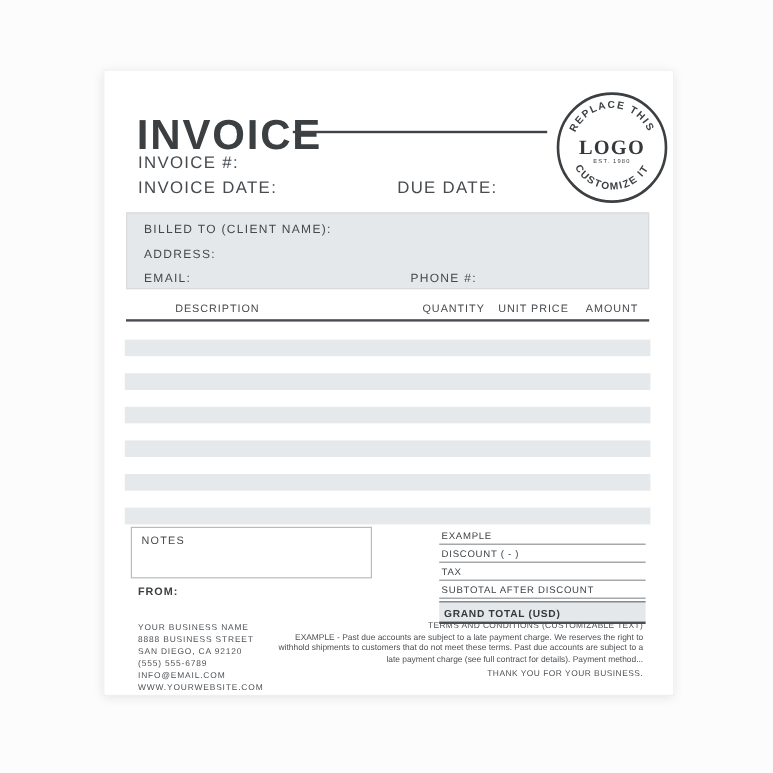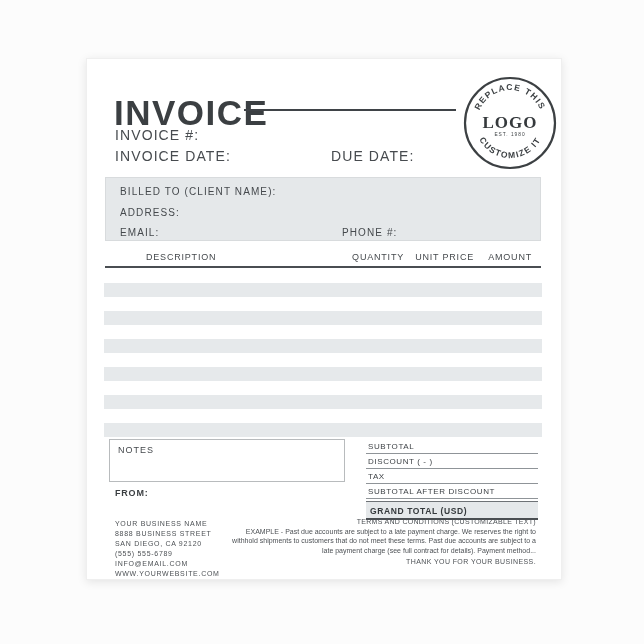--- a/index.html
+++ b/index.html
@@ -56,21 +56,21 @@
   .thead-rule{
     position:absolute;left:18px;top:207px;width:436px;height:2px;background:#4a4e52;
   }
   .rows{
     position:absolute;left:17px;top:210px;width:438px;
   }
   .stripe{height:14px;background:#ffffff;}
   .stripe.g{background:#e6e9eb;}
   
   .notes-box{
-    position:absolute;left:22px;top:380px;width:236px;height:43px;
+    position:absolute;left:22px;top:380px;width:201px;height:43px;
     border:1px solid #b8bbbd;box-sizing:border-box;
   }
   .notes-label{
     position:absolute;left:8px;top:5px;font-size:9px;letter-spacing:1px;color:#45494d;
   }
   
   .totals{
     position:absolute;left:279px;top:380px;width:172px;
   }
   .trow{
@@ -155,21 +155,21 @@
       <div class="stripe g"></div>
       <div class="stripe"></div>
       <div class="stripe g"></div>
     </div>
 
   <div class="notes-box">
     <div class="notes-label">NOTES</div>
   </div>
 
   <div class="totals">
-    <div class="trow">SUBTOTAL</div>
+    <div class="trow">EXAMPLE</div>
     <div class="trow">DISCOUNT ( - )</div>
     <div class="trow">TAX</div>
     <div class="trow">SUBTOTAL AFTER DISCOUNT</div>
     <div class="grand">GRAND TOTAL (USD)</div>
   </div>
 
   <div class="from">
     <div class="from-label">FROM:</div>
     <div class="from-line">YOUR BUSINESS NAME</div>
     <div class="from-line">8888 BUSINESS STREET</div>

